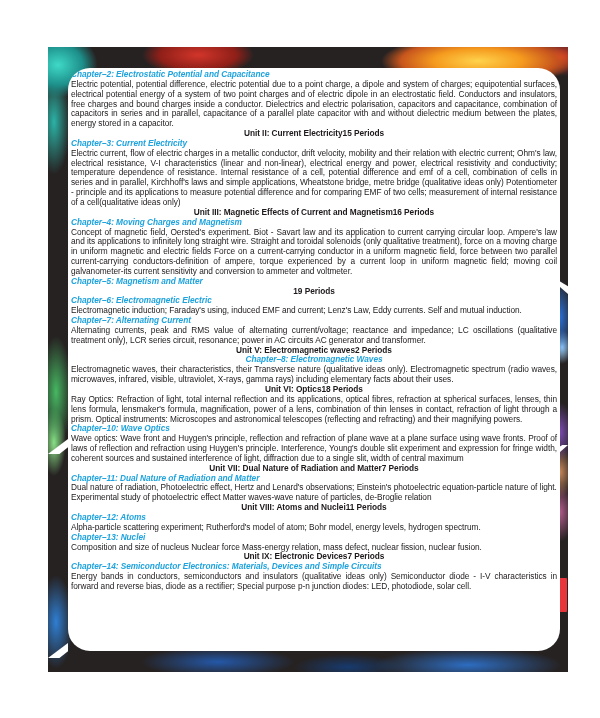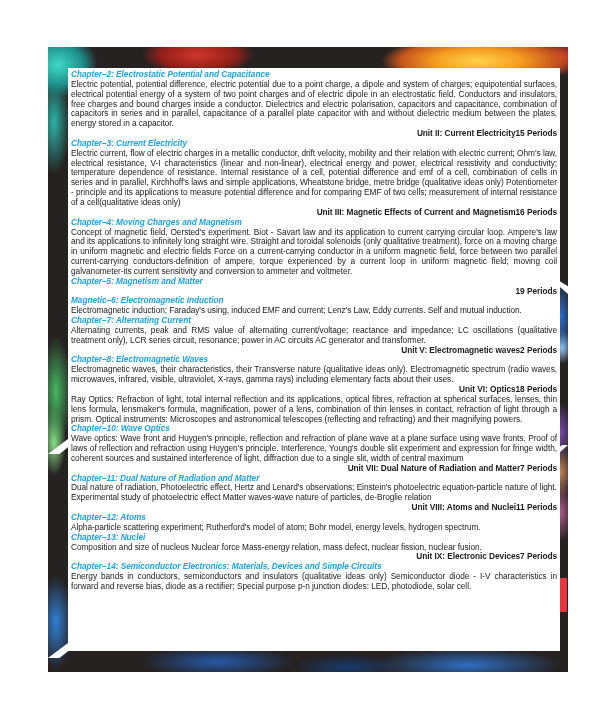--- a/index.html
+++ b/index.html
@@ -37,32 +37,32 @@
   .notch-l2 { left:0;  top:596px; width:20px; height:15px; clip-path:polygon(0 100%, 100% 0, 100% 55%, 0 160%); }
   .notch-r1 { right:0; top:233px; width:16px; height:14px; clip-path:polygon(0 0, 100% 100%, 100% 45%, 35% 0); }
   .notch-r2 { right:0; top:398px; width:16px; height:14px; clip-path:polygon(0 100%, 0 45%, 65% 0, 100% 0); }
   .red-marker {
     position:absolute; right:1px; top:531px; width:14px; height:34px;
     border-radius:1px;
   }
   
   .page {
     position:absolute; left:20px; top:21px; width:492px; height:583px;
-    background:#ffffff; overflow:hidden;
+    background:#ffffff; overflow:hidden;border-radius:22px;
   }
   #content {
     padding:2px 3px 0 3px;
     font-size:8.3px;
     line-height:9.85px;
     color:#1e1a1b;
     letter-spacing:-0.05px;
   }
   .para { text-align:justify; }
   .chapter { font-weight:bold; font-style:italic; }
-  .unit { font-weight:bold; display:flex; justify-content:flex-end; }
+  .unit { font-weight:bold; display:flex; justify-content:center; }
   .unit span { white-space:nowrap; }
 </style>
 </head>
 <body>
 
 <div class="frame">
   <div class="notch notch-l1"></div>
   <div class="notch notch-l2"></div>
   <div class="notch notch-r1"></div>
   <div class="notch notch-r2"></div>
@@ -80,29 +80,29 @@
         <div class="unit">
           <span>Unit III: Magnetic Effects of Current and Magnetism</span>
           <span>16 Periods</span>
         </div>
         <div class="chapter" style="color: rgb(30, 163, 222);">Chapter–4: Moving Charges and Magnetism</div>
         <div class="para">Concept of magnetic field, Oersted's experiment. Biot - Savart law and its application to current carrying circular loop. Ampere's law and its applications to infinitely long straight wire. Straight and toroidal solenoids (only qualitative treatment), force on a moving charge in uniform magnetic and electric fields Force on a current-carrying conductor in a uniform magnetic field, force between two parallel current-carrying conductors-definition of ampere, torque experienced by a current loop in uniform magnetic field; moving coil galvanometer-its current sensitivity and conversion to ammeter and voltmeter.</div>
         <div class="chapter" style="color: rgb(30, 163, 222);">Chapter–5: Magnetism and Matter</div>
         <div class="unit">
           <span>19 Periods</span>
         </div>
-        <div class="chapter" style="color: rgb(30, 163, 222);">Magnetic–6: Electromagnetic Induction</div>
+        <div class="chapter" style="color: rgb(30, 163, 222);">Chapter–6: Electromagnetic Electric</div>
         <div class="para">Electromagnetic induction; Faraday's using, induced EMF and current; Lenz's Law, Eddy currents. Self and mutual induction.</div>
         <div class="chapter" style="color: rgb(30, 163, 222);">Chapter–7: Alternating Current</div>
         <div class="para">Alternating currents, peak and RMS value of alternating current/voltage; reactance and impedance; LC oscillations (qualitative treatment only), LCR series circuit, resonance; power in AC circuits AC generator and transformer.</div>
         <div class="unit">
           <span>Unit V: Electromagnetic waves</span>
           <span>2 Periods</span>
         </div>
-        <div class="chapter" style="color: rgb(30, 163, 222);">Chapter–8: Electromagnetic Waves</div>
+        <div class="chapter" style="color: rgb(30, 163, 222); text-align: center;">Chapter–8: Electromagnetic Waves</div>
         <div class="para">Electromagnetic waves, their characteristics, their Transverse nature (qualitative ideas only). Electromagnetic spectrum (radio waves, microwaves, infrared, visible, ultraviolet, X-rays, gamma rays) including elementary facts about their uses.</div>
         <div class="unit">
           <span>Unit VI: Optics</span>
           <span>18 Periods</span>
         </div>
         <div class="para">Ray Optics: Refraction of light, total internal reflection and its applications, optical fibres, refraction at spherical surfaces, lenses, thin lens formula, lensmaker's formula, magnification, power of a lens, combination of thin lenses in contact, refraction of light through a prism. Optical instruments: Microscopes and astronomical telescopes (reflecting and refracting) and their magnifying powers.</div>
         <div class="chapter" style="color: rgb(30, 163, 222);">Chapter–10: Wave Optics</div>
         <div class="para">Wave optics: Wave front and Huygen's principle, reflection and refraction of plane wave at a plane surface using wave fronts. Proof of laws of reflection and refraction using Huygen's principle. Interference, Young's double slit experiment and expression for fringe width, coherent sources and sustained interference of light, diffraction due to a single slit, width of central maximum</div>
         <div class="unit">
           <span>Unit VII: Dual Nature of Radiation and Matter</span>

